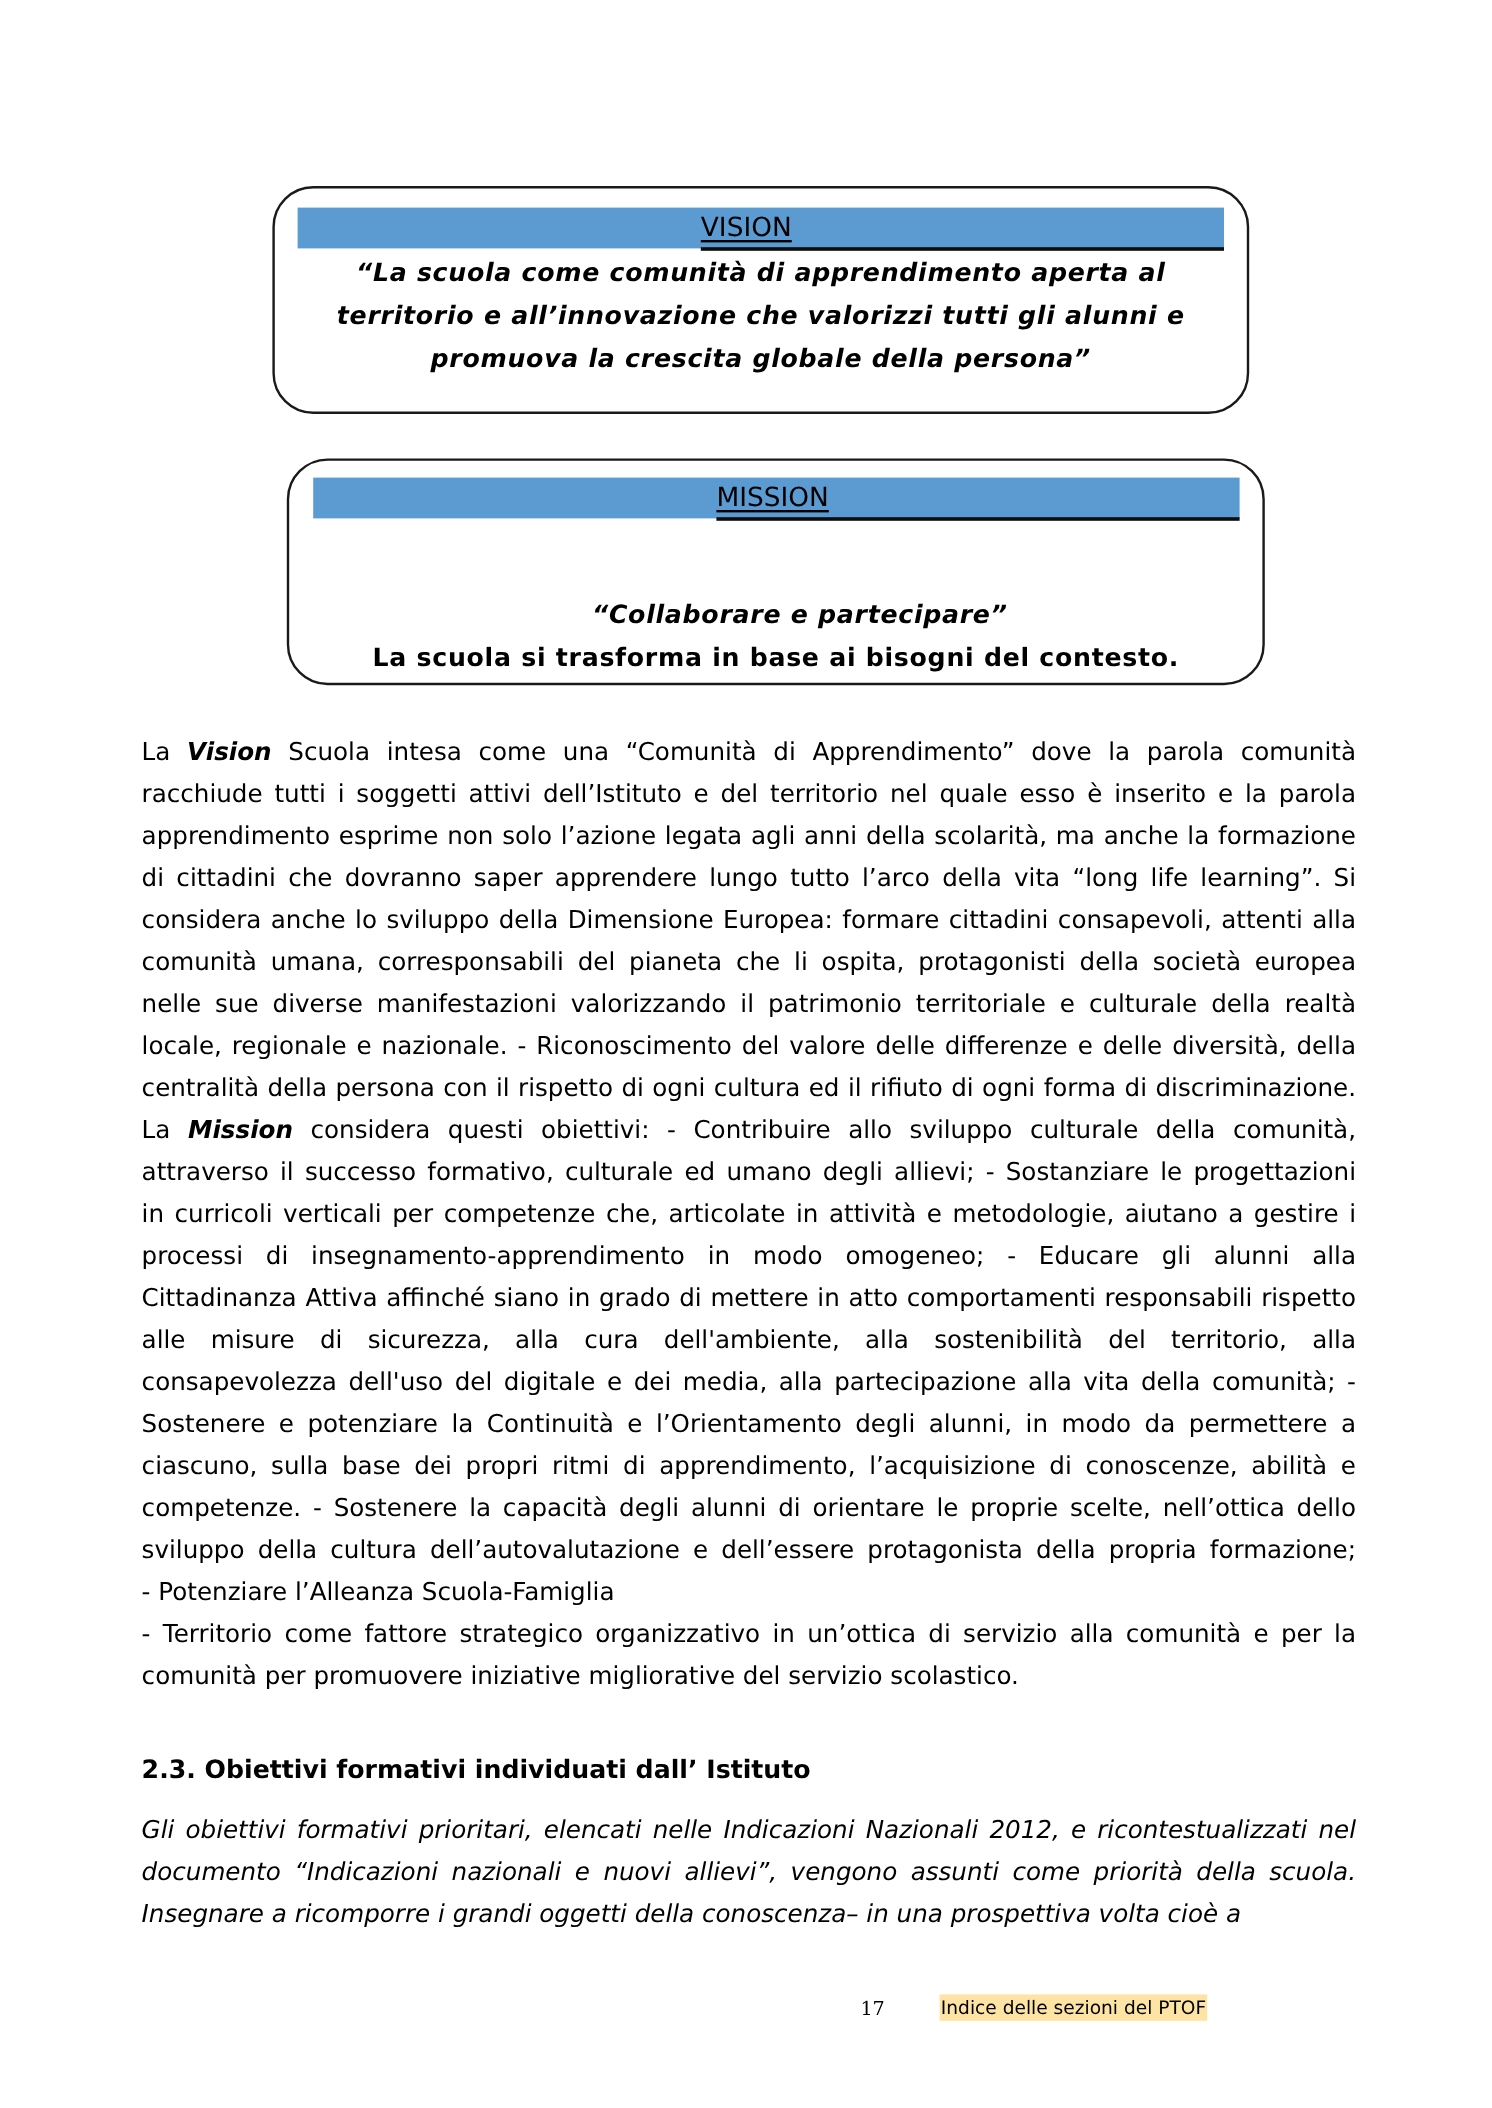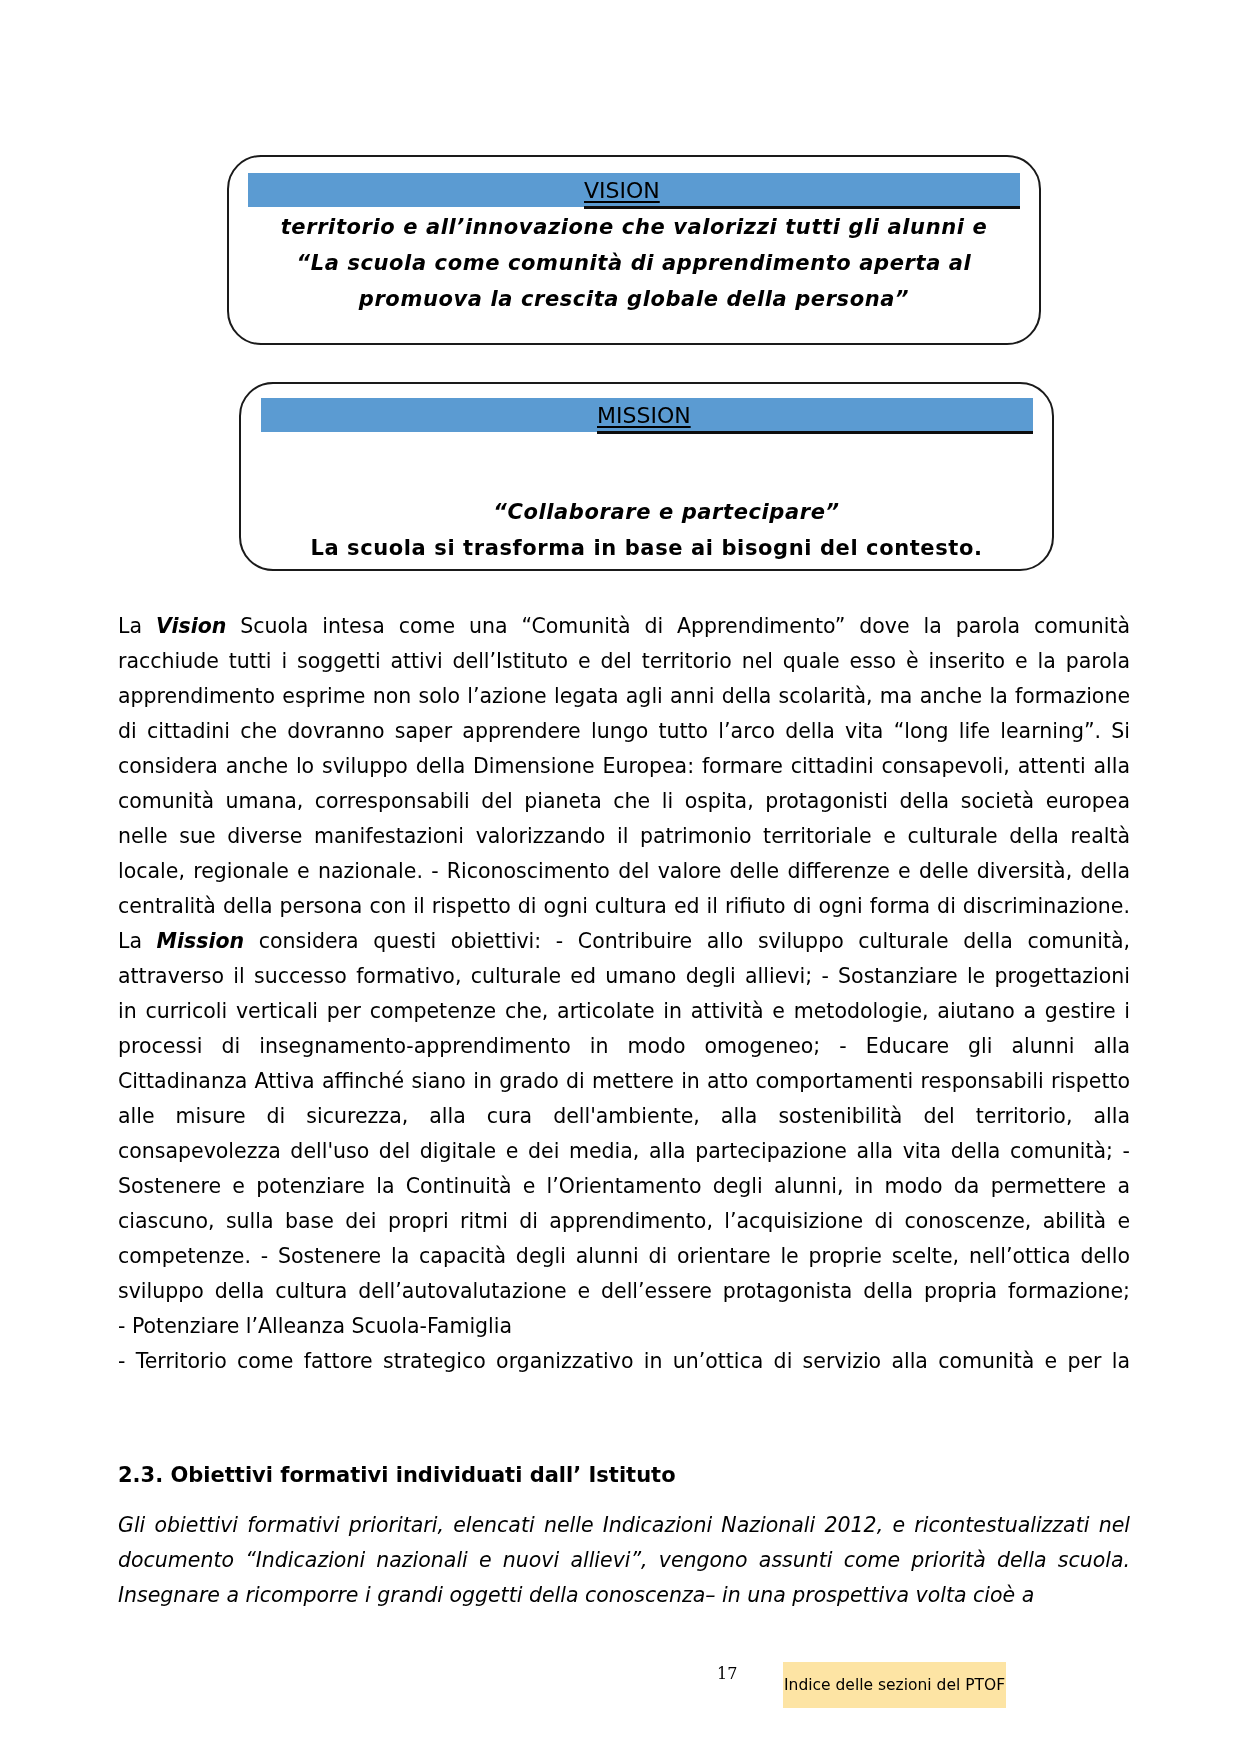--- a/index.html
+++ b/index.html
@@ -84,36 +84,36 @@
     font-size: 16px;
     line-height: 22px;
   }
   .footer-link {
     position: absolute;
     left: 783px; top: 1662px;
     font-family: "DejaVu Sans", sans-serif;
     font-size: 15.5px;
     line-height: 22px;
     background: #fde4a4;
-    padding: 12px 1px;
+    padding: 0 1px;
   }
   em.b { font-weight: bold; font-style: italic; }
 </style>
 </head>
 <body>
 
 <div class="page">
 
   <div class="frame vision">
     <div class="bar">
       <div class="bar-title">VISION</div>
     </div>
     <div class="quote">
+      <div>“La scuola come comunità di apprendimento aperta al</div>
       <div>territorio e all’innovazione che valorizzi tutti gli alunni e</div>
-      <div>“La scuola come comunità di apprendimento aperta al</div>
       <div>promuova la crescita globale della persona”</div>
     </div>
   </div>
 
   <div class="frame mission">
     <div class="bar">
       <div class="bar-title">MISSION</div>
     </div>
     <div class="quote quote1">“Collaborare e partecipare”</div>
     <div class="quote quote2">La scuola si trasforma in base ai bisogni del contesto.</div>
@@ -135,20 +135,21 @@
       <span class="line">processi di insegnamento-apprendimento in modo omogeneo; - Educare  gli alunni alla</span>
       <span class="line">Cittadinanza Attiva affinché siano in grado di mettere in atto comportamenti responsabili rispetto</span>
       <span class="line">alle misure di sicurezza, alla cura dell'ambiente, alla sostenibilità del territorio, alla</span>
       <span class="line">consapevolezza dell'uso del digitale e dei media, alla partecipazione alla vita della comunità; -</span>
       <span class="line">Sostenere e potenziare la Continuità e l’Orientamento degli alunni, in  modo da permettere a</span>
       <span class="line">ciascuno, sulla base dei propri ritmi di apprendimento, l’acquisizione di conoscenze, abilità e</span>
       <span class="line">competenze. -  Sostenere la capacità degli alunni di orientare le proprie scelte, nell’ottica dello</span>
       <span class="line">sviluppo della cultura dell’autovalutazione e dell’essere protagonista  della  propria  formazione;</span>
       <span class="line last">-  Potenziare  l’Alleanza  Scuola-Famiglia</span>
       <span class="line">- Territorio come fattore strategico organizzativo in un’ottica di servizio alla comunità e per la</span>
+      <span class="line last">comunità per promuovere iniziative migliorative del servizio scolastico.</span>
     </div>
 
   <h2 class="heading">2.3. Obiettivi formativi individuati dall’ Istituto</h2>
 
   <div class="body-text sec-para">
     <span class="line">Gli obiettivi formativi prioritari, elencati nelle Indicazioni Nazionali 2012, e ricontestualizzati nel</span>
     <span class="line">documento “Indicazioni nazionali e nuovi allievi”, vengono assunti come priorità della scuola.</span>
     <span class="line last">Insegnare a ricomporre i grandi oggetti della conoscenza– in una prospettiva volta cioè a</span>
   </div>
 

